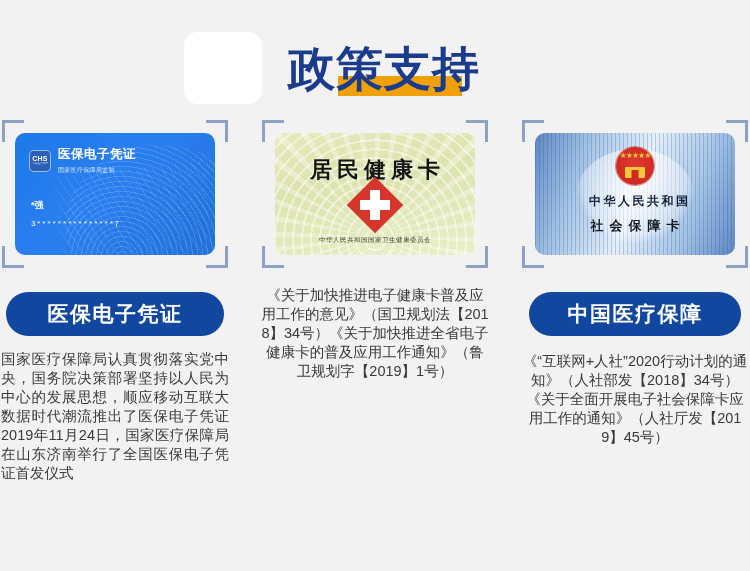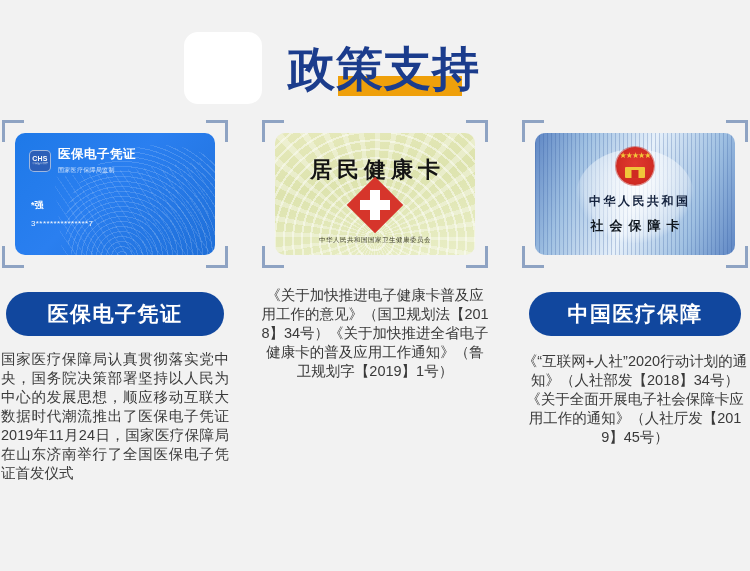--- a/index.html
+++ b/index.html
@@ -144,21 +144,21 @@
   .mi-name {
     position: absolute;
     left: 16px; top: 66px;
     font-size: 9px; color: #ffffff; font-weight: bold;
   }
   .mi-num {
     position: absolute;
     left: 16px; top: 86px;
     font-size: 8px; color: rgba(255,255,255,.95);
     letter-spacing: .4px;
-    font-family: Liberation Sans, sans-serif;
+    font-family: Liberation Mono, monospace;
   }
 
   
   .card-hc {
     background: linear-gradient(170deg, #e6e9bb 0%, #dde3ae 40%, #e9eec6 100%);
     display: flex; align-items: center; justify-content: center;
   }
   .card-hc .guilloche {
     position: absolute; inset: 0;
     background:

